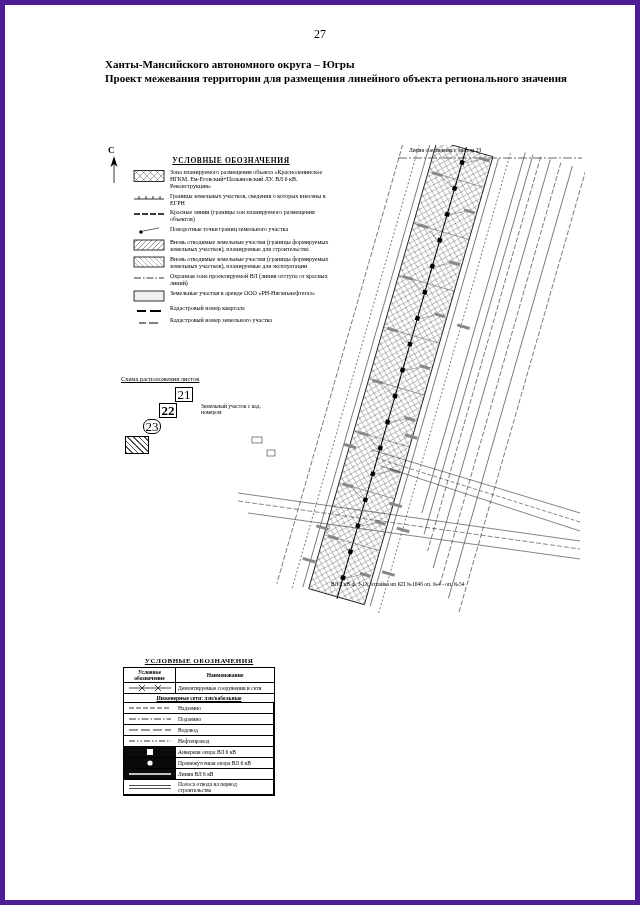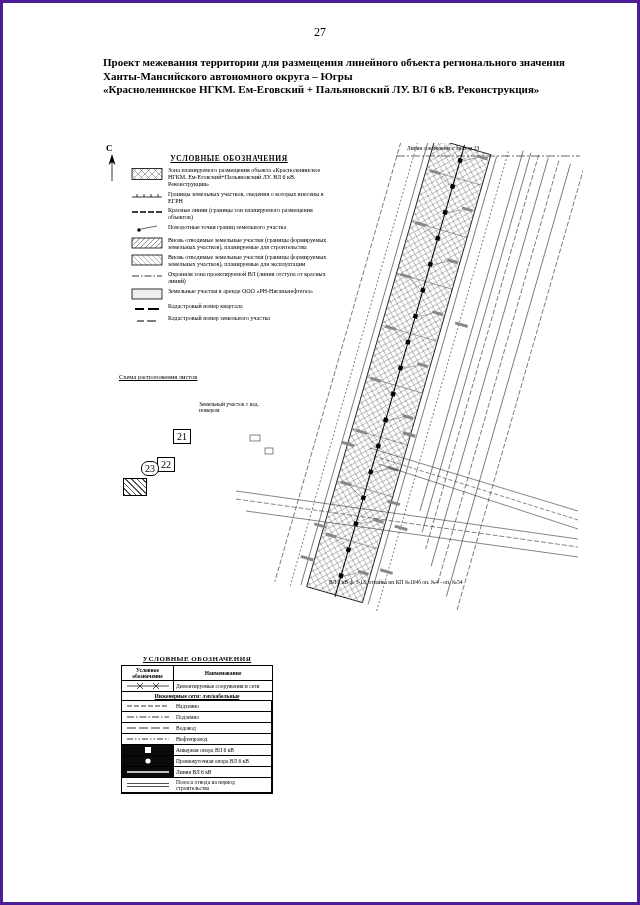--- a/index.html
+++ b/index.html
@@ -1,18 +1,18 @@
 <!DOCTYPE html>
 <html><head>
 <meta charset="utf-8">
 <style>
   * { margin:0; padding:0; box-sizing:border-box; }
   html,body { width:640px; height:905px; }
   body { background:#f6f6f4; font-family:"Liberation Serif", serif; color:#000; position:relative; }
-  .page { position:absolute; inset:0; background:#fff; border:3px solid #4c1d95; overflow:hidden; }
+  .page { position:absolute; inset:0; background:#fff; border:5px solid #4c1d95; overflow:hidden; }
 
   .page-number { position:absolute; top:22px; left:0; right:0; text-align:center; font-size:12px; }
 
   .header { position:absolute; left:100px; top:53px; width:478px; font-size:11px; font-weight:bold; line-height:13.6px; }
   .header p { white-space:nowrap; }
 
   .map { position:absolute; left:0; top:140px; width:640px; height:515px; }
   .map-svg { position:absolute; left:95px; top:0; }
   .tl { stroke:#333; stroke-width:0.6; fill:none; }
   .d1 { stroke-dasharray:5 2; }
@@ -21,23 +21,23 @@
   .compass { position:absolute; left:103px; top:0px; font-size:9px; font-weight:bold; }
 
   .map-legend { position:absolute; left:128px; top:11px; width:196px; background:#fff; }
   .map-legend .ml-title { font-size:7.5px; font-weight:bold; text-align:center; text-decoration:underline; letter-spacing:.6px; margin-bottom:4px; }
   .legend-item { display:flex; gap:5px; align-items:flex-start; margin-bottom:3px; }
   .legend-swatch { flex:0 0 32px; }
   .legend-label { font-size:6px; line-height:1.15; }
 
   .scheme { position:absolute; left:116px; top:230px; width:130px; height:100px; }
   .scheme-title { font-size:6.5px; text-decoration:underline; }
-  .sheet-box { position:absolute; width:18px; height:15px; border:1px solid #000; display:flex; align-items:center; justify-content:center; font-size:10px; background:#fff;margin-top:44px; }
+  .sheet-box { position:absolute; width:18px; height:15px; border:1px solid #000; display:flex; align-items:center; justify-content:center; font-size:13px; background:#fff; }
   .sheet-box.b21 { left:54px; top:12px; }
-  .sheet-box.b22 { left:38px; top:40px; }
+  .sheet-box.b22 { left:38px; top:28px;font-weight:bold; }
   .sheet-box.b23 { left:22px; top:44px;border-radius:7px; }
   .sheet-box.hatched { left:4px; top:61px; width:24px; height:18px;
     background:repeating-linear-gradient(45deg,#555 0 1px,transparent 1px 4px); }
 
   .anno { position:absolute; font-size:5.5px; line-height:1.1; }
   .anno-conn  { left:404px; top:2px;  width:150px; }
   .anno-parcel{ left:196px; top:258px; width:80px; }
   .anno-route { left:326px; top:436px; width:150px; }
 
   .bottom-legend { position:absolute; left:118px; top:652px; width:152px; }
@@ -52,23 +52,22 @@
   .bl-sym.dark { background:#0a0a0a; }
 </style>
 </head>
 <body>
 
 <div class="page">
 
   <div class="page-number">27</div>
 
   <div class="header">
+    <p>Ханты-Мансийского автономного округа – Югры</p>
     <p>Проект межевания территории для размещения линейного объекта регионального значения</p>
-    <p>Ханты-Мансийского автономного округа – Югры</p>
-    <p>«Красноленинское НГКМ. Ем-Еговский + Пальяновский ЛУ. ВЛ 6 кВ. Реконструкция»</p>
   </div>
 
   <div class="map">
 
     <svg class="map-svg" width="485" height="515" viewBox="0 0 485 515">
       <defs>
         <pattern id="xh" width="7" height="7" patternUnits="userSpaceOnUse">
           <path d="M0,7 L7,0 M0,0 L7,7" stroke="#555" stroke-width="0.5" fill="none"></path>
         </pattern>
         <pattern id="dh1" width="5" height="5" patternUnits="userSpaceOnUse">

